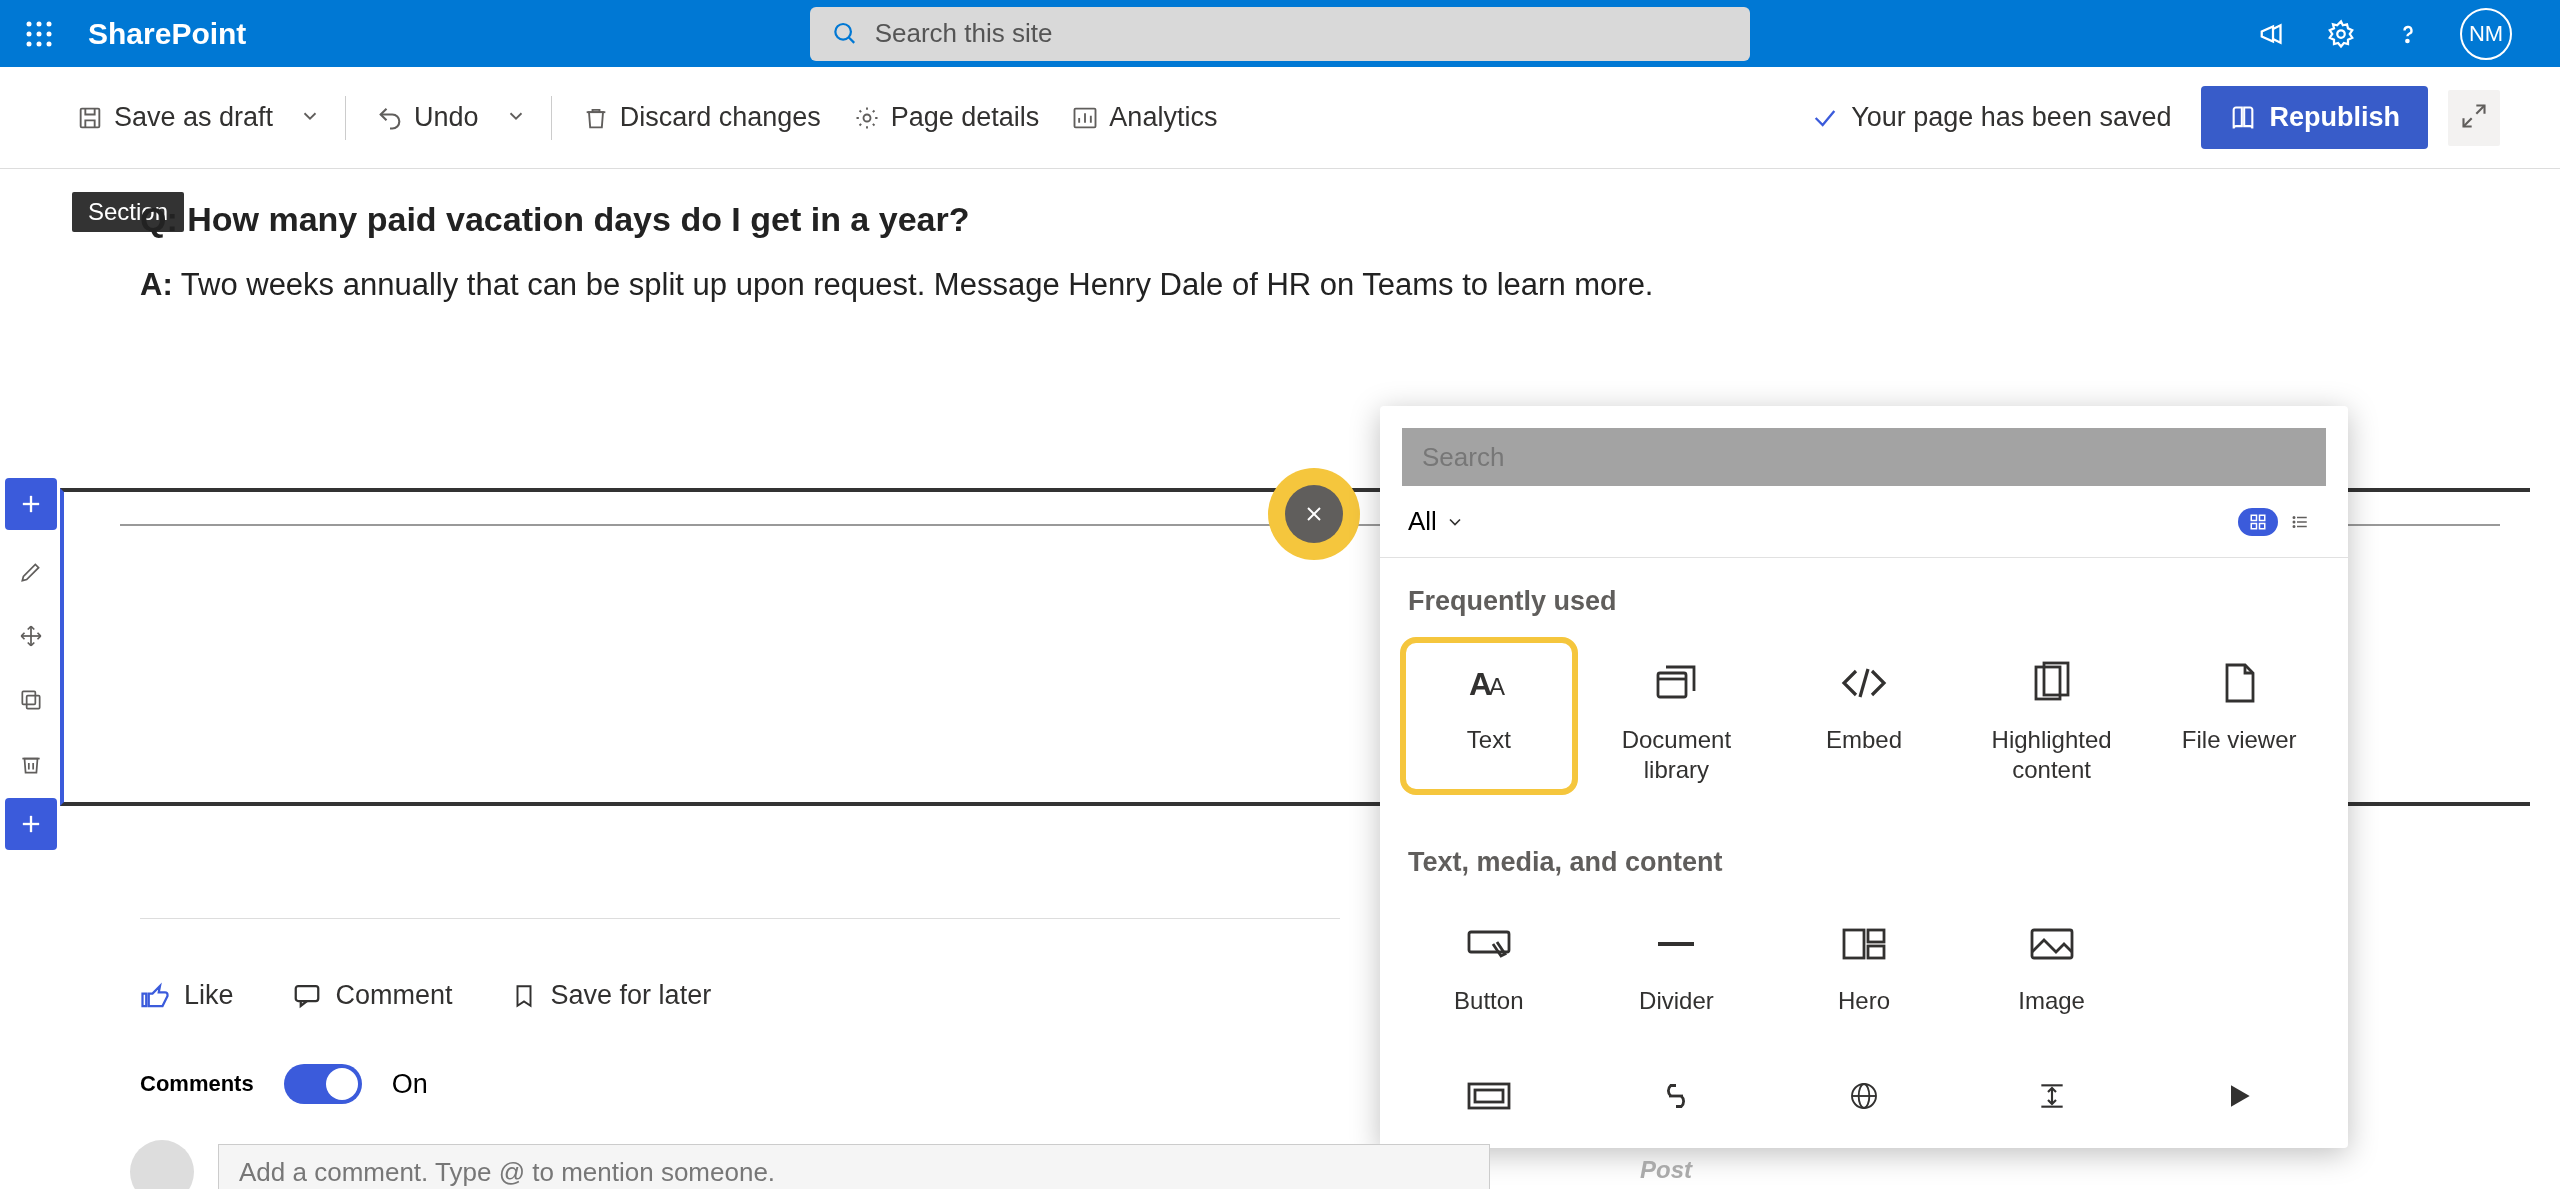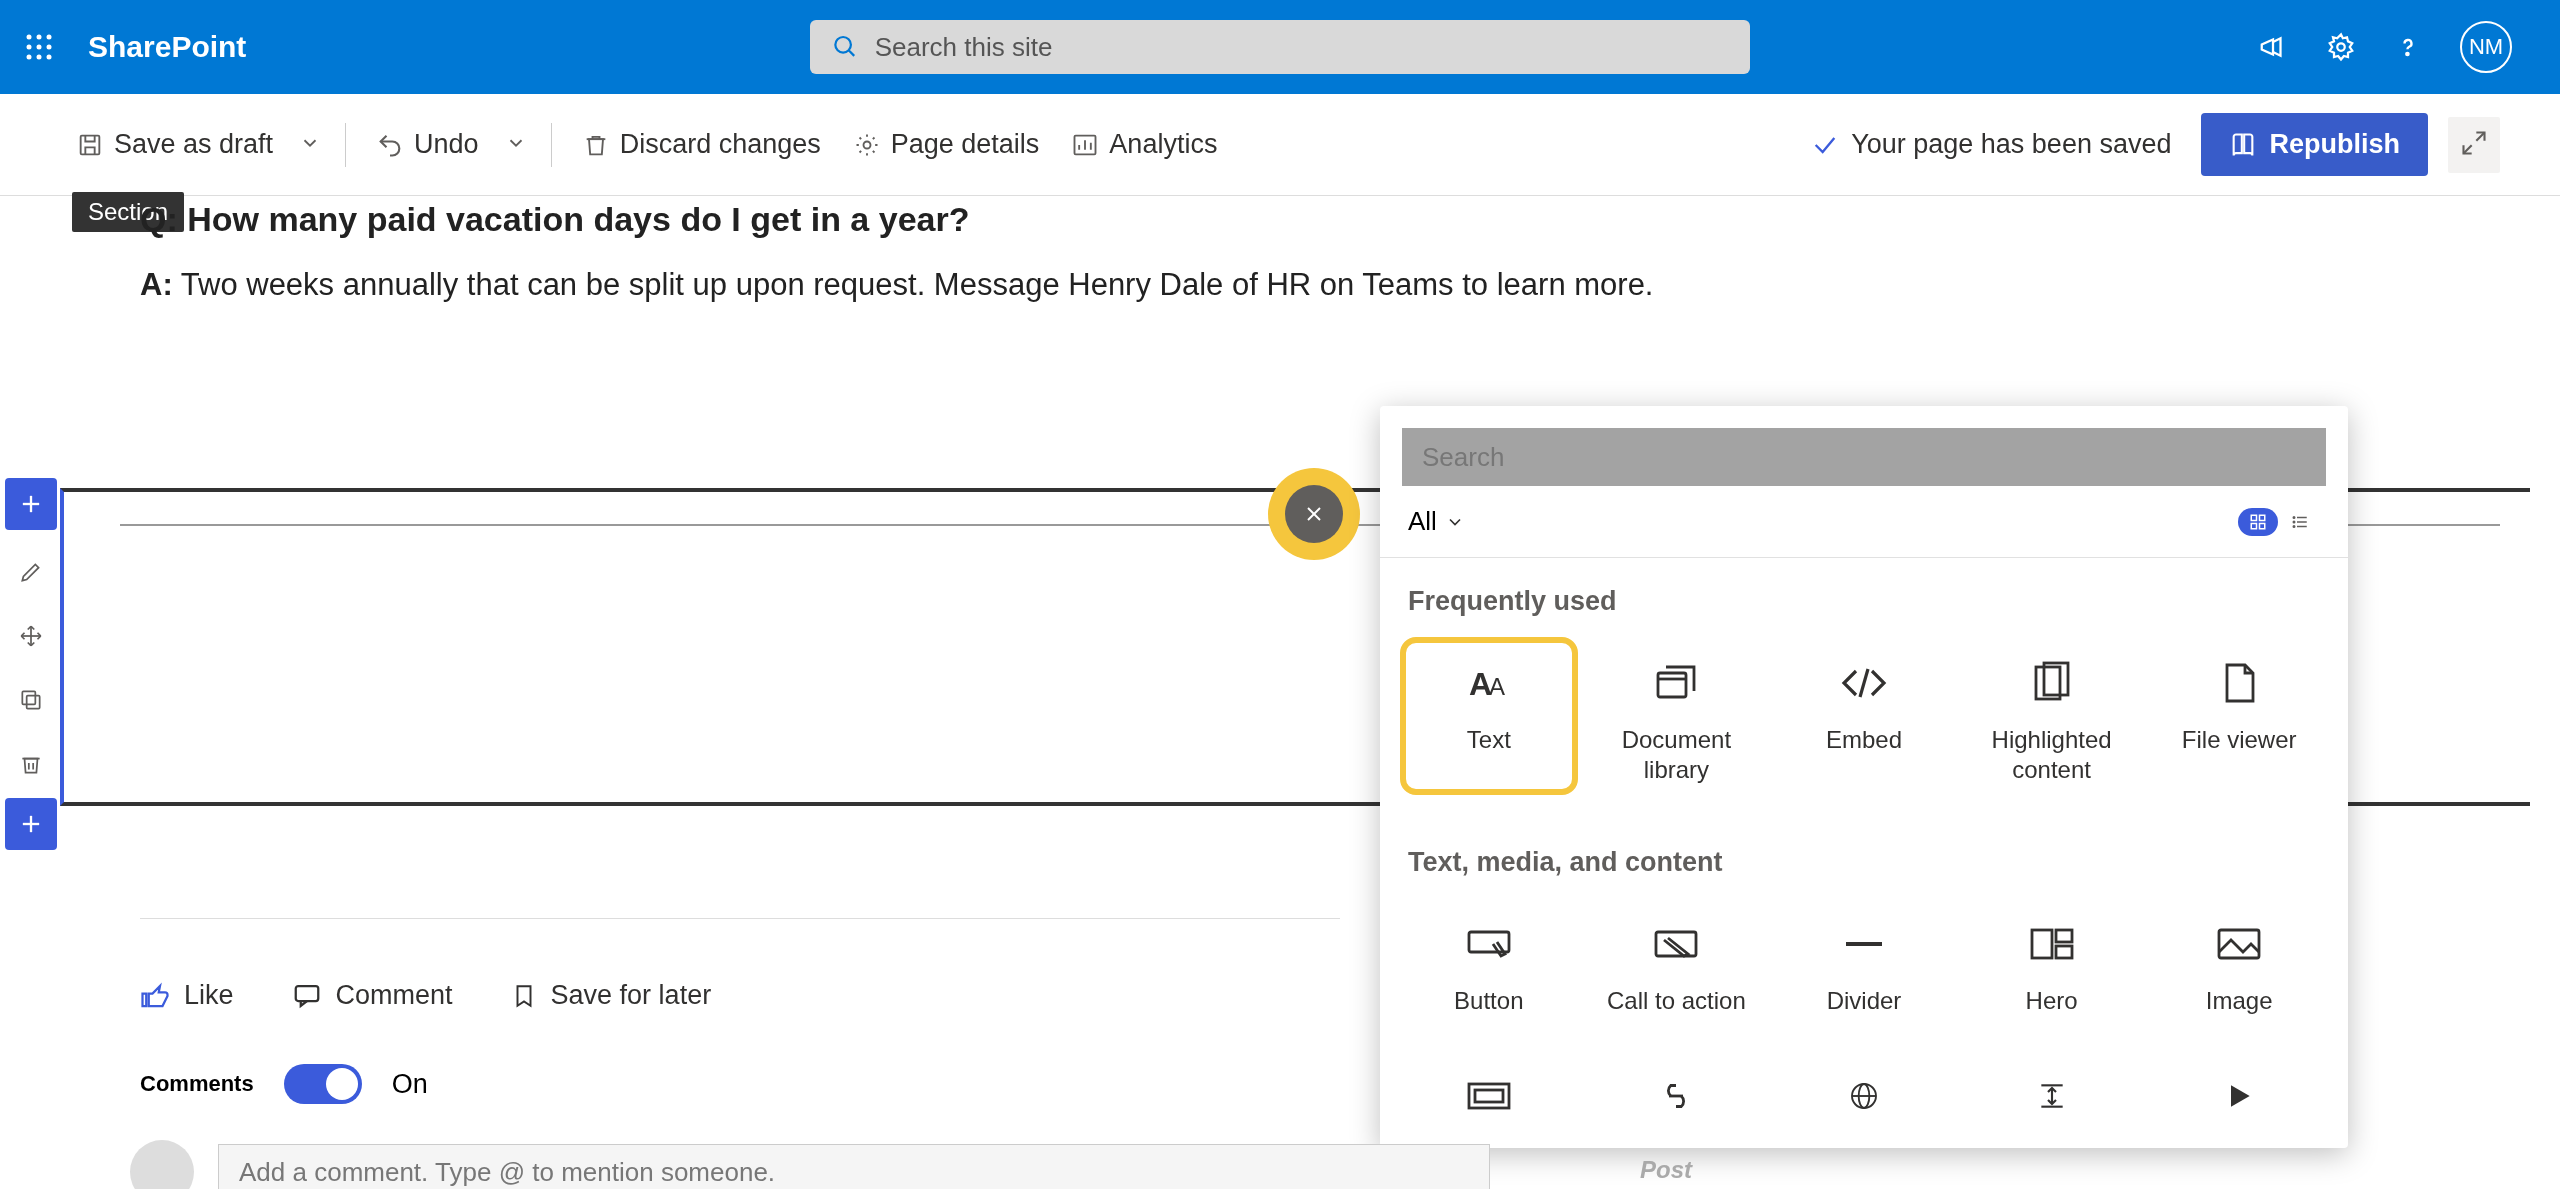--- a/index.html
+++ b/index.html
@@ -1,19 +1,19 @@
 <!DOCTYPE html>
 <html><head>
 <meta charset="utf-8">
 <style>
   * { box-sizing: border-box; margin: 0; padding: 0; font-family: "Segoe UI", -apple-system, BlinkMacSystemFont, sans-serif; }
   body { background: #fff; width: 2560px; height: 1189px; overflow: hidden; position: relative; }
 
   
-  .topbar { background: #0078d4; height: 94px; display: flex; align-items: center; color: #fff; position: relative; }
+  .topbar { background: #0078d4; height: 67px; display: flex; align-items: center; color: #fff; position: relative; }
   .waffle { width: 78px; display: flex; align-items: center; justify-content: center; cursor: pointer; }
   .waffle svg { width: 30px; height: 30px; }
   .app-name { font-size: 30px; font-weight: 600; margin-left: 10px; }
   .searchbox { margin-left: auto; margin-right: auto; position: absolute; left: 50%; transform: translateX(-50%); width: 940px; height: 54px; background: #d9d9d9; border-radius: 6px; display: flex; align-items: center; padding: 0 22px; }
   .searchbox input { border: none; outline: none; background: transparent; font-size: 26px; color: #555; width: 100%; margin-left: 16px; }
   .searchbox input::placeholder { color: #555; }
   .top-right { margin-left: auto; display: flex; align-items: center; gap: 38px; padding-right: 48px; }
   .top-right .icon-btn { color: #fff; cursor: pointer; display:flex; align-items:center; justify-content:center; }
   .avatar-circle { width: 52px; height: 52px; border: 2px solid #fff; border-radius: 50%; display: flex; align-items: center; justify-content: center; font-size: 22px; font-weight: 400; cursor:pointer; }
 
@@ -375,29 +375,20 @@
       <div class="wp-icon">
           <svg width="48" height="40" viewBox="0 0 24 20" fill="none" stroke="#323130" stroke-width="1.4">
             <rect x="2" y="4" width="20" height="10" rx="1"></rect>
             <path d="M14 10l4 6 2-1-4-6"></path>
           </svg>
         </div>
       <div class="wp-label">Button</div>
     </div>
     <div class="wp-tile">
       <div class="wp-icon">
-          <svg width="48" height="40" viewBox="0 0 24 20" fill="none" stroke="#323130" stroke-width="1.4">
-            <rect x="2" y="4" width="20" height="12" rx="1"></rect>
-            <path d="M6 8l10 8 2-1-10-8"></path>
-          </svg>
-        </div>
-      <div class="wp-label">Call to action</div>
-    </div>
-    <div class="wp-tile">
-      <div class="wp-icon">
           <svg width="48" height="40" viewBox="0 0 24 20" stroke="#323130" stroke-width="2">
             <line x1="3" y1="10" x2="21" y2="10"></line>
           </svg>
         </div>
       <div class="wp-label">Divider</div>
     </div>
     <div class="wp-tile">
       <div class="wp-icon">
           <svg width="48" height="40" viewBox="0 0 24 20" fill="none" stroke="#323130" stroke-width="1.4">
             <rect x="2" y="3" width="10" height="14"></rect>

